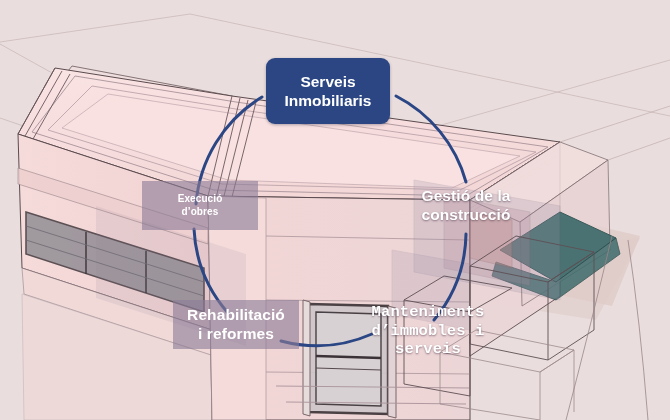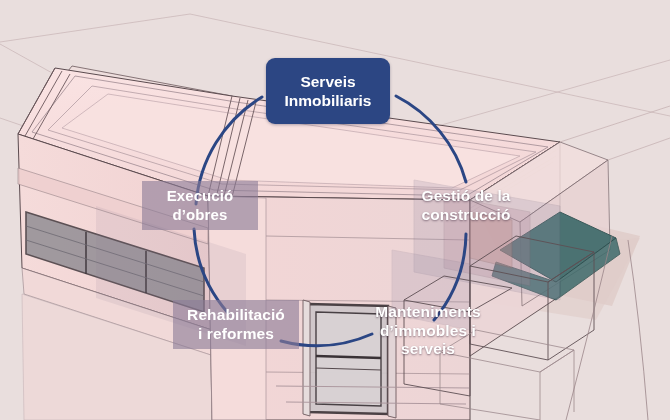--- a/index.html
+++ b/index.html
@@ -34,27 +34,27 @@
     font-weight:bold;
     font-size:15.5px;
     line-height:1.25;
     display:flex; align-items:center; justify-content:center;
     text-align:center;
     white-space:pre-line;
     box-shadow:0 1px 3px rgba(40,40,70,.35);
   }
 
   #lbl-exec { left:142px; top:181px; width:116px; height:49px;
-              font-size:15px; display:flex; align-items:center; justify-content:center; }
+              font-size:10px; display:flex; align-items:center; justify-content:center; }
   #lbl-gest { left:404px; top:181px; width:124px; height:49px;
               font-size:15.5px; display:flex; align-items:center; justify-content:center; }
   #lbl-reha { left:173px; top:300px; width:126px; height:49px;
               font-size:15.5px; display:flex; align-items:center; justify-content:center; }
   #lbl-mant { left:366px; top:298px; width:124px; height:66px;
-              font-size:15.5px; display:flex; align-items:center; justify-content:center; }
+              font-size:15.5px; display:flex; align-items:center; justify-content:center;font-family:Liberation Mono, monospace; }
 </style>
 </head>
 <body>
 
 <div id="stage">
 
   <svg class="layer" viewBox="0 0 670 420" preserveAspectRatio="none">
     <defs>
       <linearGradient id="gRoof" x1="0" y1="0" x2="0.3" y2="1">
         <stop offset="0" stop-color="#fae3e3"></stop>

